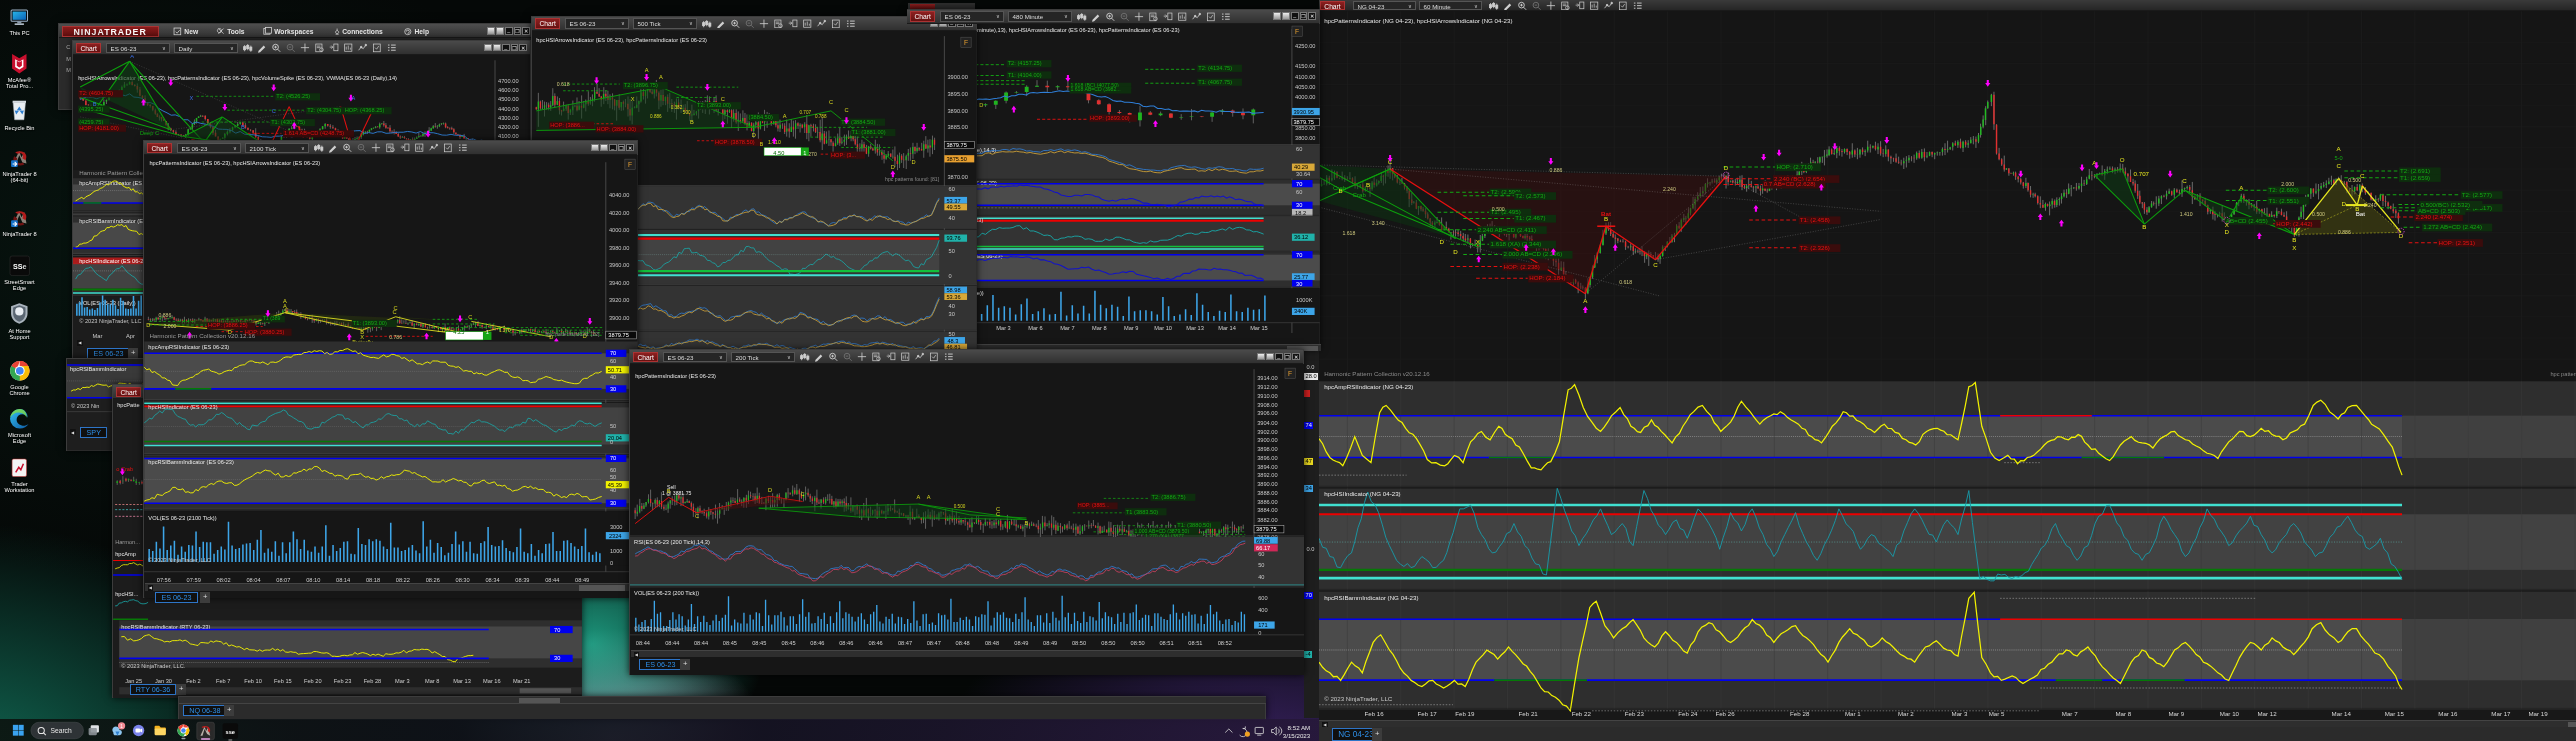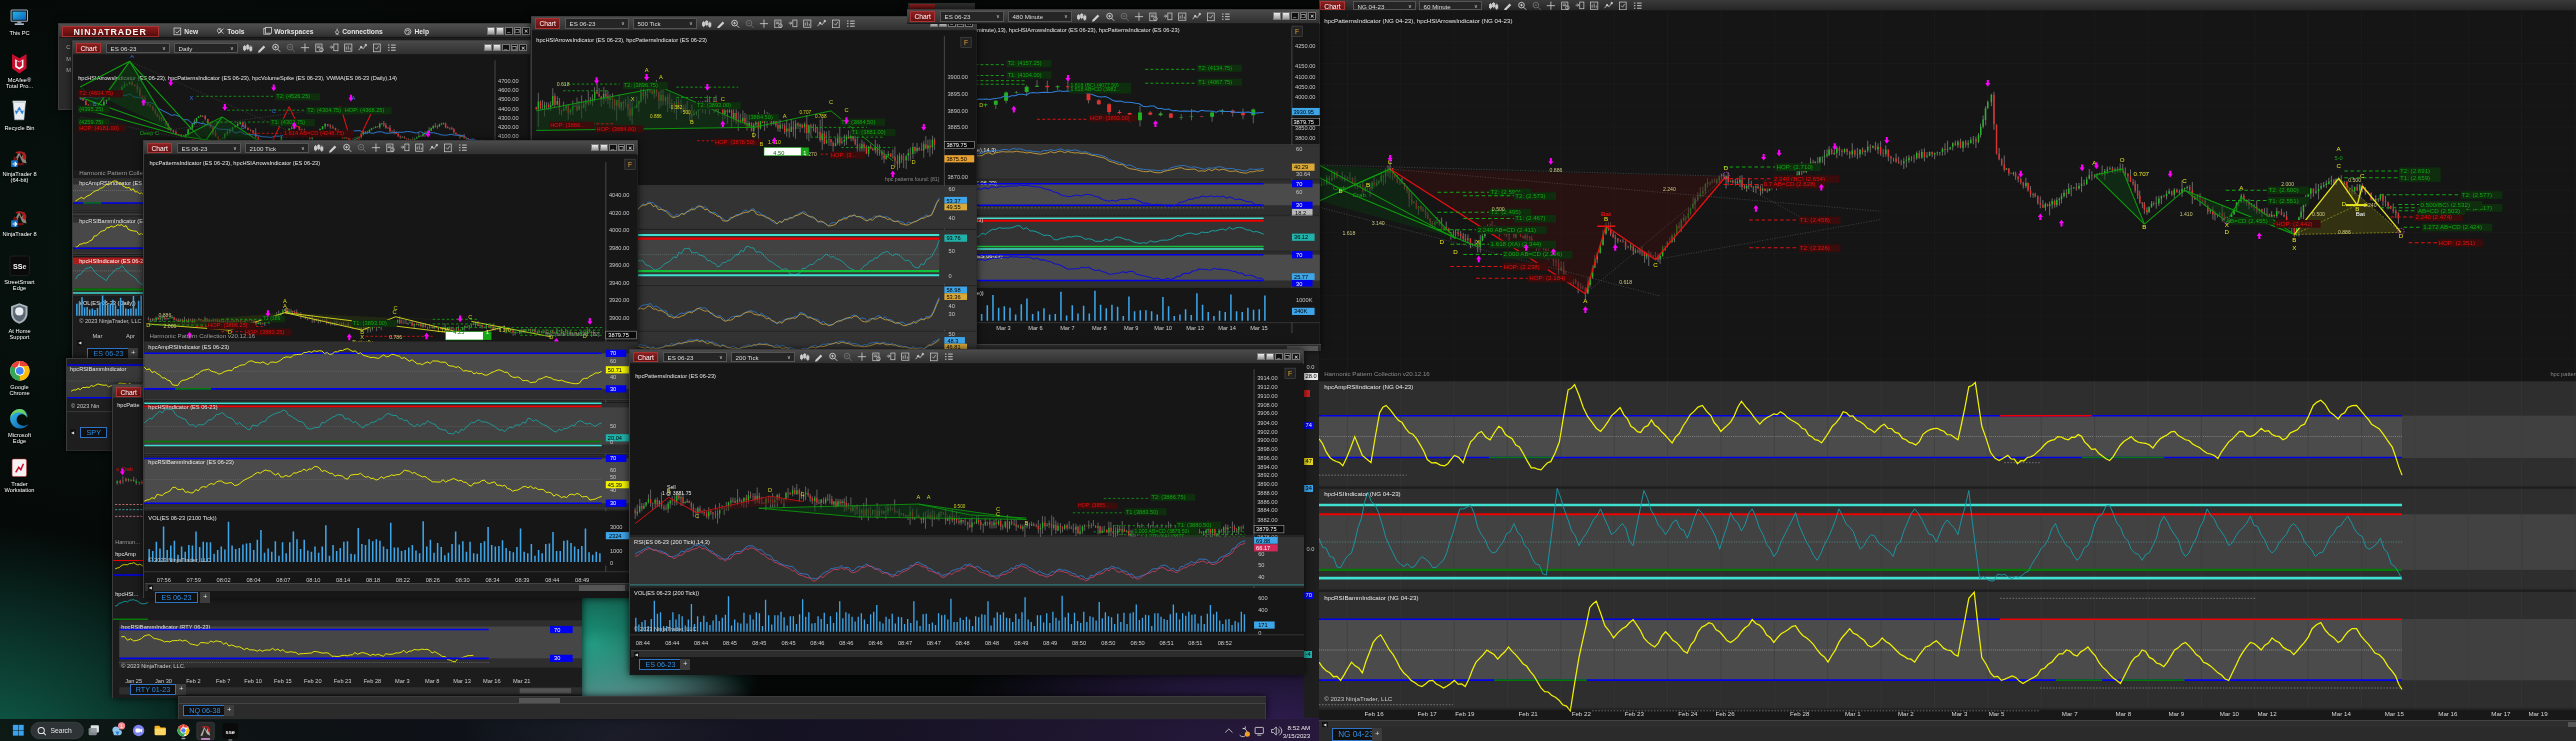--- a/index.html
+++ b/index.html
@@ -921,21 +921,21 @@
       <text x="446" y="552" fill="#d0d0d0" font-size="11" text-anchor="middle">Feb 23</text>
       <text x="504" y="552" fill="#d0d0d0" font-size="11" text-anchor="middle">Feb 28</text>
       <text x="562" y="552" fill="#d0d0d0" font-size="11" text-anchor="middle">Mar 3</text>
       <text x="620" y="552" fill="#d0d0d0" font-size="11" text-anchor="middle">Mar 8</text>
       <text x="678" y="552" fill="#d0d0d0" font-size="11" text-anchor="middle">Mar 13</text>
       <text x="736" y="552" fill="#d0d0d0" font-size="11" text-anchor="middle">Mar 16</text>
       <text x="794" y="552" fill="#d0d0d0" font-size="11" text-anchor="middle">Mar 21</text>
       <rect x="12" y="560" width="899" height="14" fill="#2e2e2e"></rect>
       <rect x="790" y="562" width="100" height="10" fill="#555"></rect>
     </svg>
-    <div class="tab" style="left:16.5px;top:299px;">RTY 01-23</div>
+    <div class="tab" style="left:16.5px;top:299px;">RTY 06-36</div>
     <div class="plus" style="left:63px;top:299px;">+</div>
   </div>
 <div class="abs" style="left:1304px;top:350px;width:15px;height:368px;background:#1e1e1e;z-index:5;">
  <div class="vbox" style="left:1px;top:14.4px;color:#ccc;">0.0</div>
  <div class="vbox" style="left:0px;top:23px;background:#e8e8e8;color:#000;">28.0</div>
  <div class="vbox" style="left:0px;top:40px;background:#d02020;color:#fff;">&nbsp;&nbsp;</div>
  <div class="vbox" style="left:0px;top:72px;background:#0000ee;color:#fff;">74</div>
  <div class="vbox" style="left:0px;top:108px;background:#e8d820;color:#000;">47</div>
  <div class="vbox" style="left:0px;top:135px;background:#3da5e8;color:#000;">34</div>
  <div class="vbox" style="left:1px;top:196px;color:#ccc;">0.0</div>

